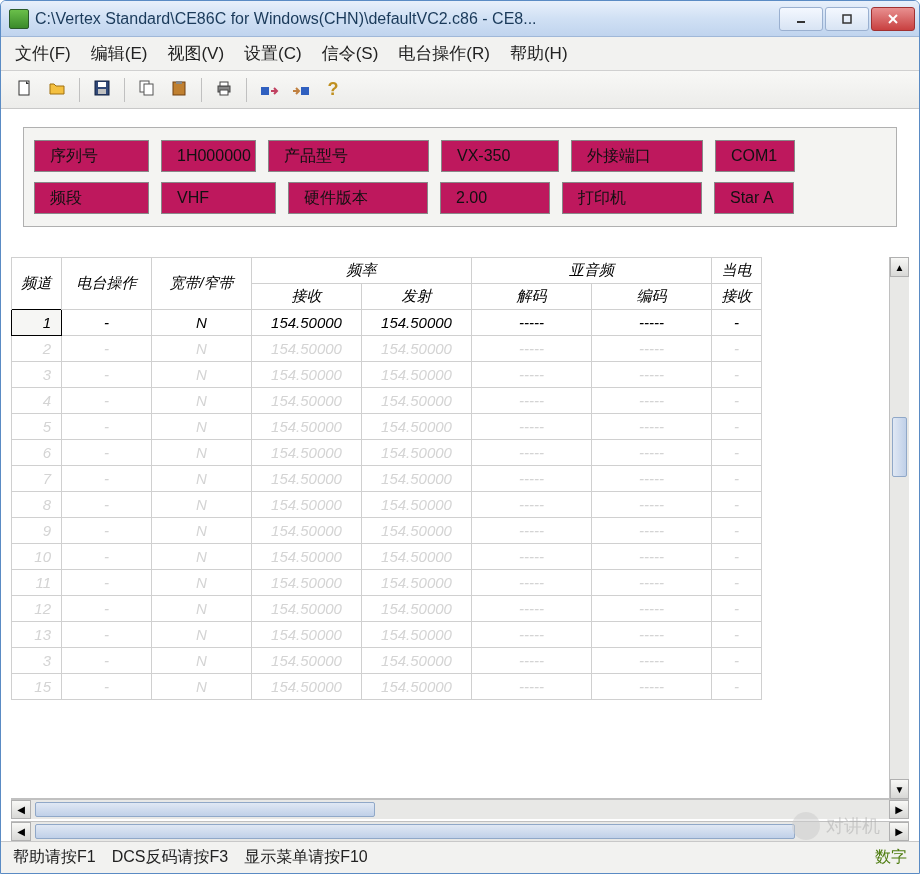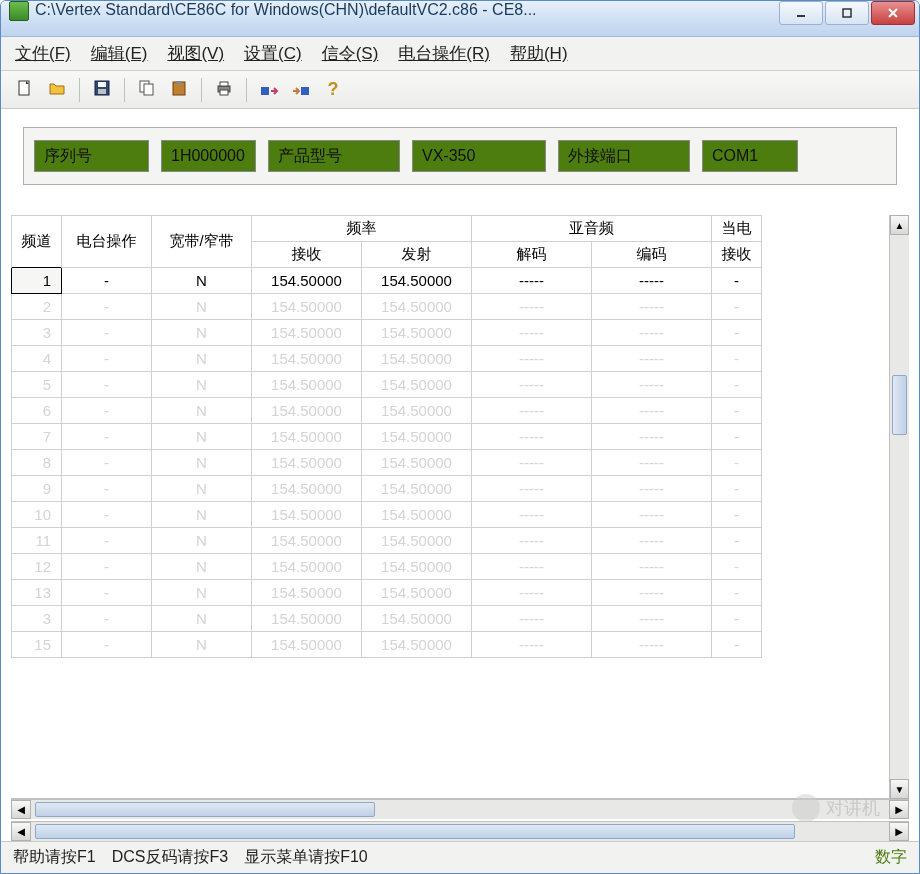--- a/index.html
+++ b/index.html
@@ -19,20 +19,21 @@
   border-radius: 6px 6px 0 0;
   overflow: hidden;
   background: #fff;
   display: flex;
   flex-direction: column;
 }
 .titlebar {
   height: 36px;
   background: linear-gradient(to bottom, #e8f0fb 0%, #d0e0f4 50%, #c0d4ee 100%);
   display: flex;
+  align-items: center;
   padding: 0 4px 0 8px;
   border-bottom: 1px solid #a0b8d8;
 }
 .app-icon {
   width: 20px;
   height: 20px;
   margin-right: 6px;
   border: 1px solid #2a5a2a;
   border-radius: 2px;
   background: linear-gradient(to bottom, #6abf4a, #3a8a2a);
@@ -60,21 +61,21 @@
 .win-btn.close { background: linear-gradient(to bottom, #e89090, #c84040); border-color: #a03030; color: #fff; }
 .menubar {
   height: 34px;
   background: #f2f2f0;
   padding: 0 14px;
   display: flex;
   align-items: center;
   gap: 20px;
   border-bottom: 1px solid #d0d0d0;
 }
-.menu-item { color: #222; font-size: 17px; cursor: pointer; text-decoration: underline; }
+.menu-item { color: #222; font-size: 17px; cursor: pointer; }
 .toolbar {
   height: 38px;
   background: linear-gradient(to bottom, #f8f8f6, #ececea);
   border-bottom: 1px solid #c8c8c8;
   display: flex;
   align-items: center;
   padding: 0 10px;
   gap: 4px;
 }
 .tbtn {
@@ -87,25 +88,25 @@
 .info-panel {
   margin: 18px 22px 0 22px;
   border: 1px solid #b0b0b0;
   padding: 12px 10px;
   background: #f4f4f2;
 }
 .info-row { display: flex; align-items: center; gap: 12px; margin-bottom: 10px; }
 .info-row:last-child { margin-bottom: 0; }
 .info-field {
   border: 1px solid #888;
-  background: #4d7c0f;
+  background: #be185d;
   height: 32px;
   display: flex;
   align-items: center;
-  padding: 0 9px;
+  padding: 0 15px;
   font-size: 16px;
   color: #111;
 }
 .content-area {
   flex: 1;
   margin: 30px 10px 0 10px;
   display: flex;
   flex-direction: column;
   position: relative;
 }
@@ -113,21 +114,21 @@
   flex: 1;
   display: flex;
   position: relative;
   overflow: hidden;
 }
 .grid {
   flex: 1;
   overflow: hidden;
   border-bottom: 1px solid #c0c0c0;
 }
-.grid table { border-collapse: collapse; }
+.grid table { border-collapse: collapse; font-style: italic; }
 .grid th, .grid td {
   border: 1px solid #d0d0d0;
   font-size: 15px;
   text-align: center;
   background: #fff;
   height: 26px;
   white-space: nowrap;
   padding: 0 8px;
 }
 .grid th { font-weight: normal; background: #fff; }
@@ -176,21 +177,21 @@
   display: flex;
   align-items: center;
   padding: 0 12px;
   gap: 16px;
   font-size: 16px;
   color: #222;
 }
 .status-right { margin-left: auto; color: #4d7c0f; }
 .watermark {
   position: absolute;
-  right: 40px; bottom: 52px;
+  right: 40px; bottom: 34px;
   color: #aaa; font-size: 18px;
   display: flex; align-items: center; gap: 6px;
   opacity: 0.5;
 }
 .wm-icon {
   width: 28px; height: 28px; border-radius: 50%;
   background: #ccc;
 }
 </style>
 </head>
@@ -287,24 +288,32 @@
       </div>
     <div class="tbtn">
         <span style="color:#c09020;font-weight:bold;font-size:18px">?</span>
       </div>
   </div>
 
   <div class="info-panel">
     <div class="info-row">
       <div class="info-field" style="width:115px">序列号</div>
       <div class="info-field" style="width:95px">1H000000</div>
-      <div class="info-field" style="width:132px">产品型号</div>
-      <div class="info-field" style="width:134px">VX-350</div>
+      <div class="info-field" style="width:161px">产品型号</div>
+      <div class="info-field" style="width:118px">VX-350</div>
       <div class="info-field" style="width:132px">外接端口</div>
-      <div class="info-field" style="width:96px">COM1</div>
+      <div class="info-field" style="width:80px">COM1</div>
+    </div>
+    <div class="info-row">
+      <div class="info-field" style="width:115px">频段</div>
+      <div class="info-field" style="width:115px">VHF</div>
+      <div class="info-field" style="width:140px">硬件版本</div>
+      <div class="info-field" style="width:110px">2.00</div>
+      <div class="info-field" style="width:140px">打印机</div>
+      <div class="info-field" style="width:80px">Star A</div>
     </div>
   </div>
 
   <div class="content-area">
     <div class="grid-wrap">
       <div class="grid">
         <table id="grid-table">
           <thead>
             <tr class="hdr-top">
               <th rowspan="2" class="ch-col">频道</th>

